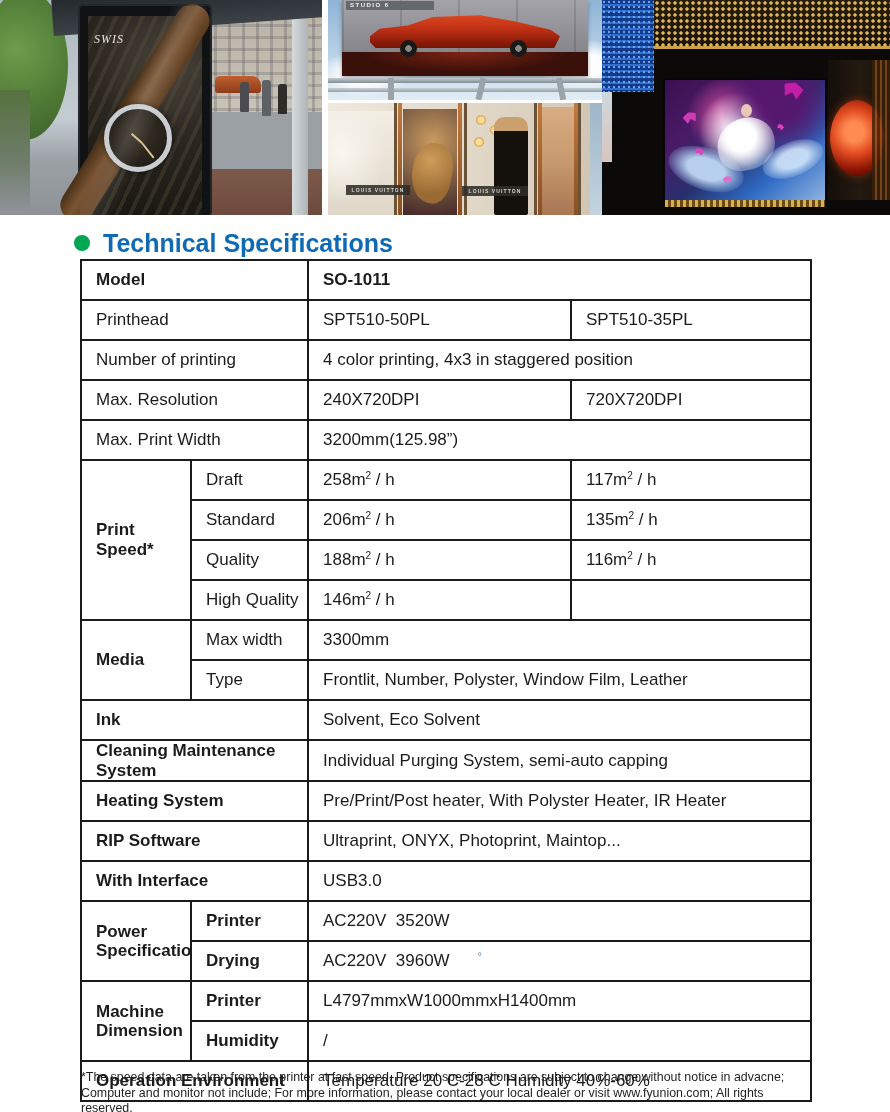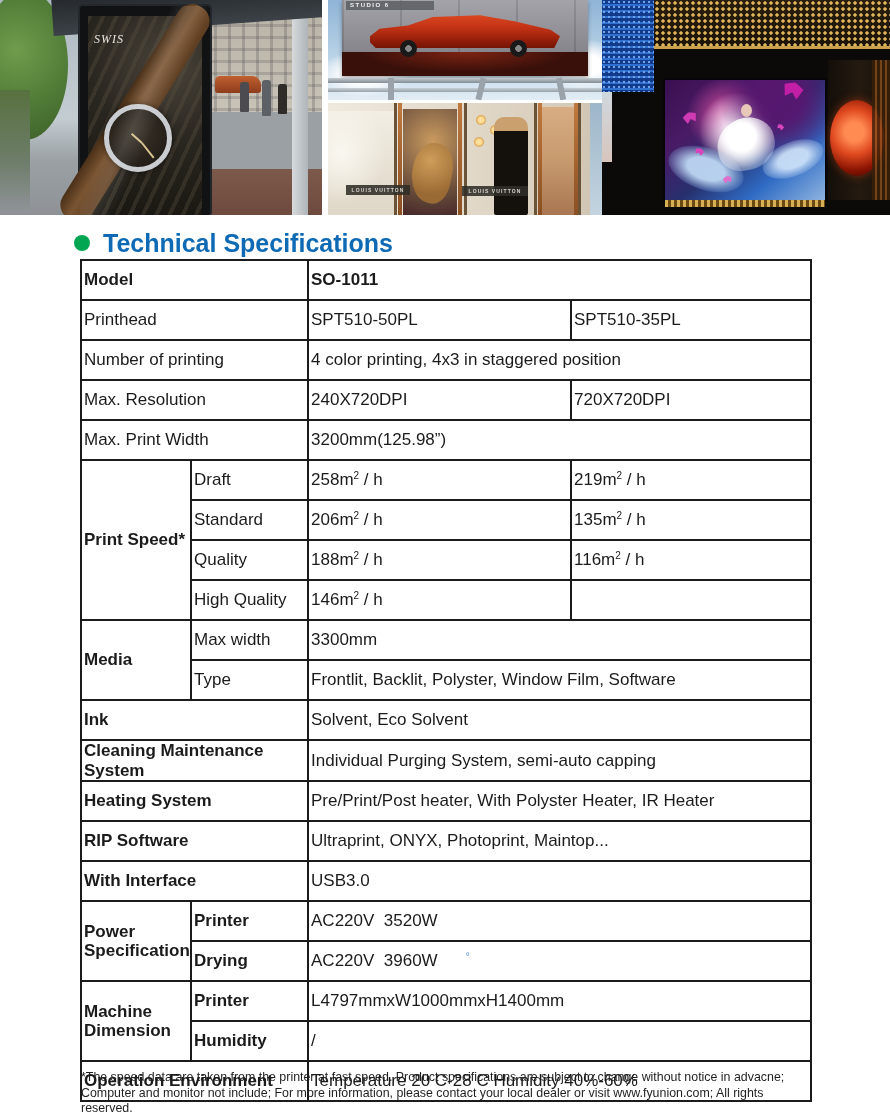--- a/index.html
+++ b/index.html
@@ -141,21 +141,21 @@
   .pr-streaks{left:270px;top:60px;width:18px;height:140px;opacity:.8;
     background:repeating-linear-gradient(90deg,#3a2008 0 3px,#8a4f1d 3px 5px);}
 
   
   .heading-row{position:absolute;left:74px;top:228px;display:flex;align-items:center;height:30px;}
   .bullet{width:16px;height:16px;border-radius:50%;background:#00a651;margin-right:13px;}
   .heading-row h1{margin:0;font-size:25px;font-weight:bold;color:#0e6ab5;letter-spacing:0;}
 
   
   table.spec{position:absolute;left:80px;top:259px;width:730px;border-collapse:collapse;table-layout:fixed;}
-  table.spec td{border:2px solid #1b1b1b;height:38px;padding:0 0 0 2px;vertical-align:middle;
+  table.spec td{border:2px solid #1b1b1b;height:38px;padding:0 0 0 14px;vertical-align:middle;
     font-size:17px;line-height:1.15;white-space:pre-wrap;overflow:hidden;}
   td.lbl{font-weight:bold;}
   td.small{font-size:13.5px;font-weight:bold;}
   td.grp{font-weight:bold;margin-top:23px;}
   td.grp-sm{font-weight:bold;font-size:16px;}
   td.sub{padding-left:12px;margin-left:48px;}
   td.subb{padding-left:12px;font-weight:bold;}
   td.val{padding-left:13px;}
   td.valb{font-weight:bold;}
   sup.sq{font-size:10px;vertical-align:baseline;position:relative;top:-6px;}
@@ -289,21 +289,21 @@
       </tr>
       <tr>
         <td colspan="2">Max. Print Width</td>
         <td class="val" colspan="2">3200mm(125.98”)</td>
       </tr>
 
       <tr>
         <td class="grp" rowspan="4">Print Speed*</td>
         <td class="sub">Draft</td>
         <td class="val"><span>258m</span><sup class="sq">2</sup><span> / h</span></td>
-        <td class="val"><span>219m</span><sup class="sq">2</sup><span> / h</span></td>
+        <td class="val"><span>117m</span><sup class="sq">2</sup><span> / h</span></td>
       </tr>
       <tr>
         <td class="sub">Standard</td>
         <td class="val"><span>206m</span><sup class="sq">2</sup><span> / h</span></td>
         <td class="val"><span>135m</span><sup class="sq">2</sup><span> / h</span></td>
       </tr>
       <tr>
         <td class="sub">Quality</td>
         <td class="val"><span>188m</span><sup class="sq">2</sup><span> / h</span></td>
         <td class="val"><span>116m</span><sup class="sq">2</sup><span> / h</span></td>
@@ -314,21 +314,21 @@
         <td class="val"></td>
       </tr>
 
       <tr>
         <td class="grp" rowspan="2">Media</td>
         <td class="sub">Max width</td>
         <td class="val" colspan="2">3300mm</td>
       </tr>
       <tr>
         <td class="sub">Type</td>
-        <td class="val" colspan="2">Frontlit, Backlit, Polyster, Window Film, Software</td>
+        <td class="val" colspan="2">Frontlit, Number, Polyster, Window Film, Leather</td>
       </tr>
 
       <tr>
         <td class="lbl" colspan="2">Ink</td>
         <td class="val" colspan="2">Solvent, Eco Solvent</td>
       </tr>
       <tr>
         <td class="small" colspan="2">Cleaning Maintenance System</td>
         <td class="val" colspan="2">Individual Purging System, semi-auto capping</td>
       </tr>

